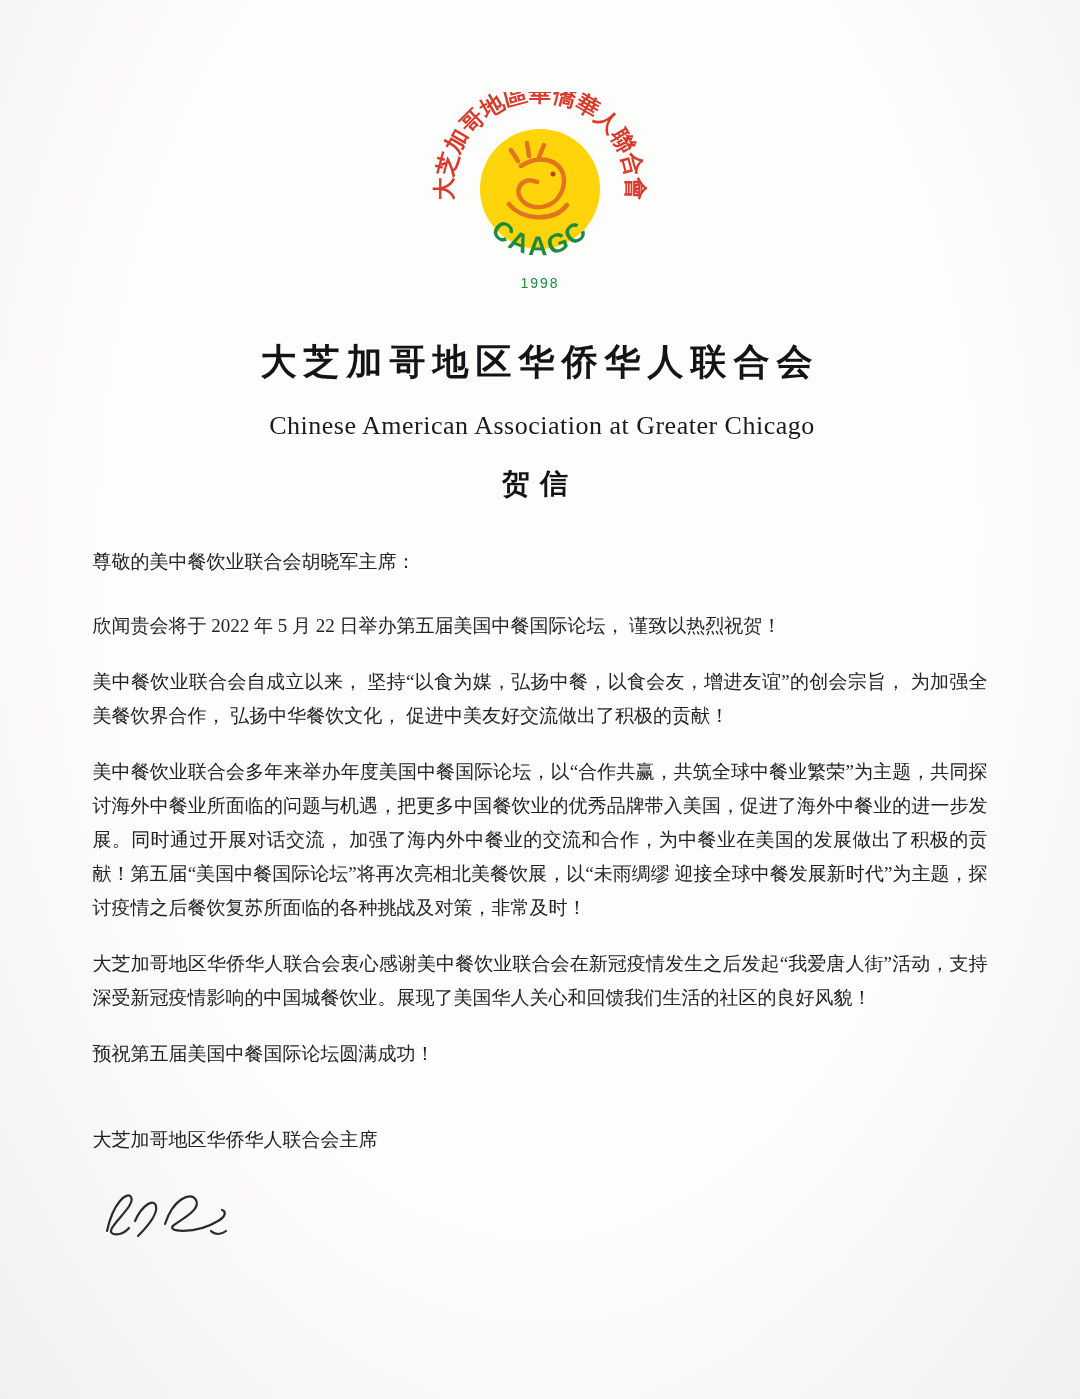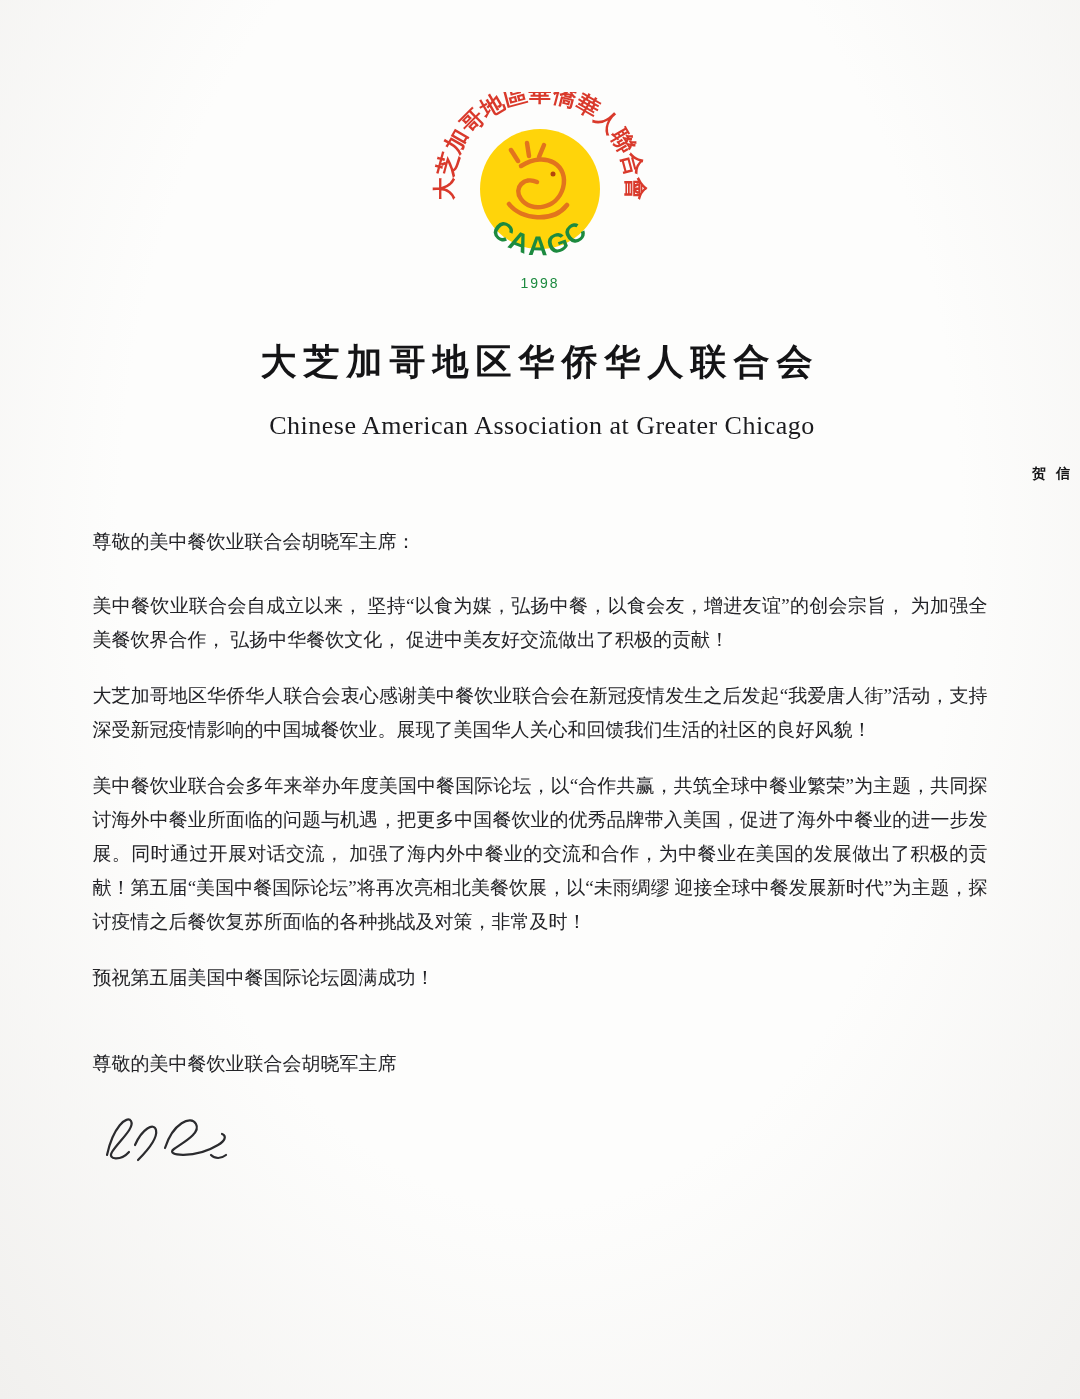--- a/index.html
+++ b/index.html
@@ -51,22 +51,22 @@
   .title-en{
     margin:24px 0 0 4px;
     text-align:center;
     font-size:26px;
     font-weight:normal;
     letter-spacing:0.5px;
     color:#1b1b1e;
   }
   .doc-type{
     margin:24px 0 0 0;
-    text-align:right;
-    font-size:14px;
+    text-align:center;
+    font-size:28px;
     font-weight:bold;
     letter-spacing:10px;
     color:#141416;
   }
   .letter-body{
     width:895px;
     margin:42px auto 0 auto;
     font-size:19px;
     line-height:34px;
     text-align:justify;
@@ -123,30 +123,31 @@
   <h1 class="title-cn">大芝加哥地区华侨华人联合会</h1>
 
   <h2 class="title-en">Chinese American Association at Greater Chicago</h2>
 
   <h3 class="doc-type">贺信</h3>
 
   <div class="letter-body">
 
     <p class="salutation">尊敬的美中餐饮业联合会胡晓军主席：</p>
 
+    <p>欣闻贵会将于 2022 年 5 月 22 日举办第五届美国中餐国际论坛， 谨致以热烈祝贺！</p>
 
     <p>美中餐饮业联合会自成立以来， 坚持“以食为媒，弘扬中餐，以食会友，增进友谊”的创会宗旨， 为加强全美餐饮界合作， 弘扬中华餐饮文化， 促进中美友好交流做出了积极的贡献！</p>
 
+    <p>美中餐饮业联合会多年来举办年度美国中餐国际论坛，以“合作共赢，共筑全球中餐业繁荣”为主题，共同探讨海外中餐业所面临的问题与机遇，把更多中国餐饮业的优秀品牌带入美国，促进了海外中餐业的进一步发展。同时通过开展对话交流， 加强了海内外中餐业的交流和合作，为中餐业在美国的发展做出了积极的贡献！第五届“美国中餐国际论坛”将再次亮相北美餐饮展，以“未雨绸缪 迎接全球中餐发展新时代”为主题，探讨疫情之后餐饮复苏所面临的各种挑战及对策，非常及时！</p>
+
     <p>大芝加哥地区华侨华人联合会衷心感谢美中餐饮业联合会在新冠疫情发生之后发起“我爱唐人街”活动，支持深受新冠疫情影响的中国城餐饮业。展现了美国华人关心和回馈我们生活的社区的良好风貌！</p>
-
-    <p>美中餐饮业联合会多年来举办年度美国中餐国际论坛，以“合作共赢，共筑全球中餐业繁荣”为主题，共同探讨海外中餐业所面临的问题与机遇，把更多中国餐饮业的优秀品牌带入美国，促进了海外中餐业的进一步发展。同时通过开展对话交流， 加强了海内外中餐业的交流和合作，为中餐业在美国的发展做出了积极的贡献！第五届“美国中餐国际论坛”将再次亮相北美餐饮展，以“未雨绸缪 迎接全球中餐发展新时代”为主题，探讨疫情之后餐饮复苏所面临的各种挑战及对策，非常及时！</p>
 
     <p>预祝第五届美国中餐国际论坛圆满成功！</p>
 
-    <p class="signoff">尊敬的美中餐饮业联合会胡晓军主席</p>
+    <p class="signoff">大芝加哥地区华侨华人联合会主席</p>
 
     <div class="signature">
       <svg width="150" height="80" viewBox="0 0 150 80">
         <g stroke="#2b2b2e" stroke-width="2.2" fill="none" stroke-linecap="round" stroke-linejoin="round">
           <path d="M12,52 C18,24 32,12 36,18 C40,25 24,38 17,49 C12,57 26,58 34,49"></path>
           <path d="M40,42 C47,26 59,19 61,27 C63,36 50,50 43,57"></path>
           <path d="M70,45 C78,20 96,12 101,21 C106,30 89,39 79,46 C69,53 100,56 123,42 C130,38 132,33 127,31"></path>
           <path d="M116,52 C120,56 126,56 131,52"></path>
         </g>
       </svg>

